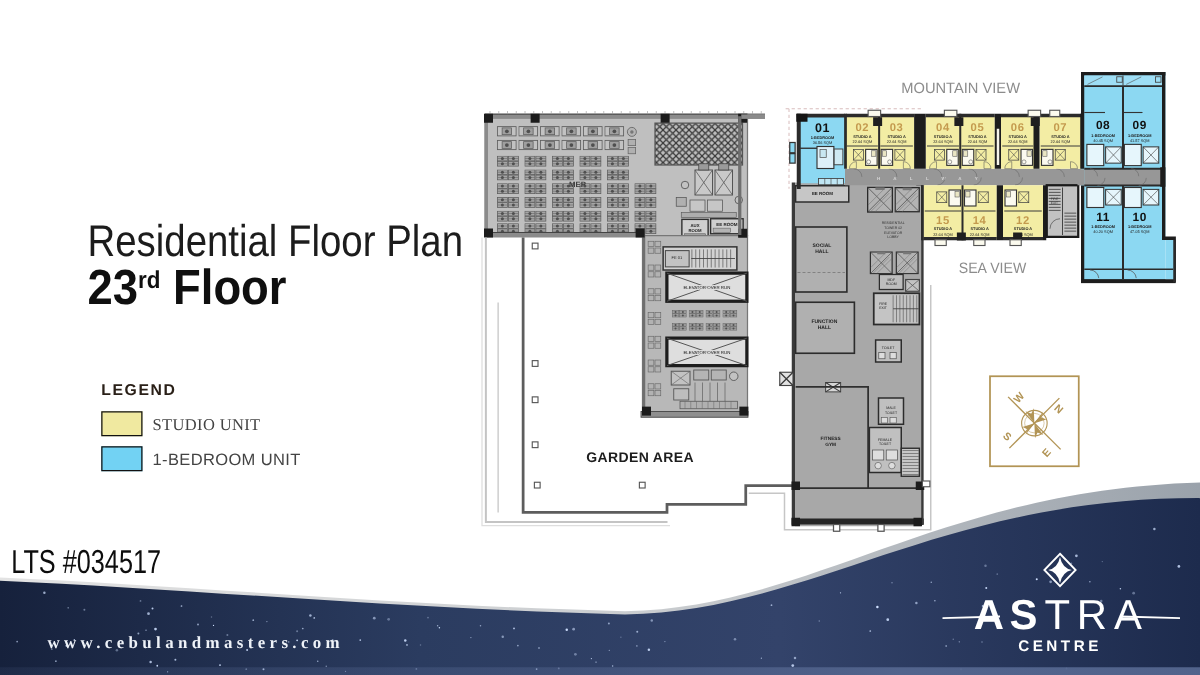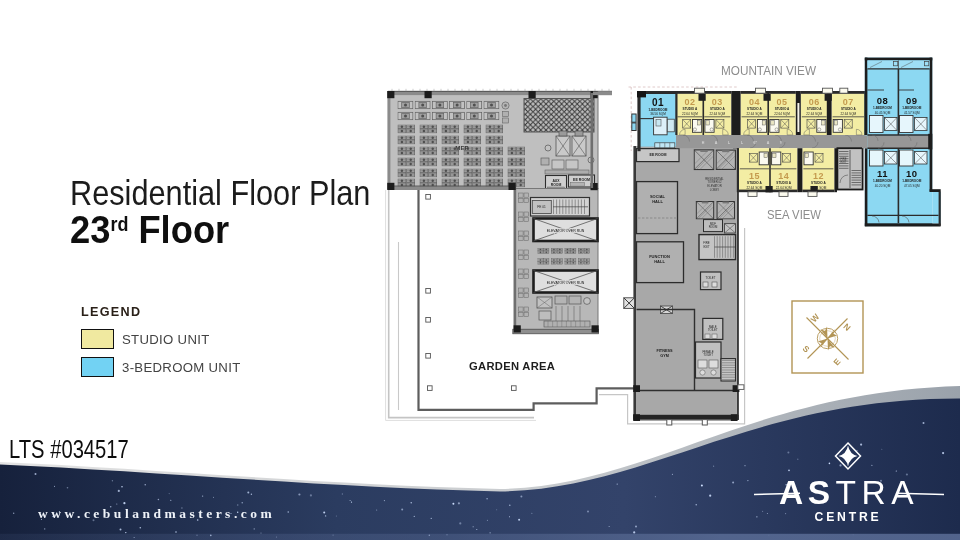--- a/index.html
+++ b/index.html
@@ -818,25 +818,25 @@
     </g>
 <g transform="translate(4,73.1) scale(0.92,1)">
       <text x="0" y="0" font-family="Liberation Sans, sans-serif" font-size="39.5" font-weight="bold" fill="#0f0f0f">23<tspan font-size="19.5" dy="-12.5">rd</tspan><tspan font-size="39.5" dy="12.5"> Floor</tspan></text>
     </g>
 </svg>
 
 <div class="abs" style="left:81px;top:305px;font-size:12.6px;font-weight:bold;color:#2a2018;letter-spacing:1.3px;">LEGEND</div>
 
 <div class="abs" style="left:81px;top:329px;width:31px;height:18px;background:#f0e9a0;border:1.6px solid #111;"></div>
 
-<div class="abs" style="left:122px;top:332px;font-size:13.2px;color:#434343;letter-spacing:0.3px;">STUDIO UNIT</div>
+<div class="abs" style="left:122px;top:332px;font-size:13.2px;color:#434343;letter-spacing:0.3px;font-family:Liberation Serif, serif;">STUDIO UNIT</div>
 
 <div class="abs" style="left:81px;top:357px;width:31px;height:18px;background:#72d2f3;border:1.6px solid #111;"></div>
 
-<div class="abs" style="left:122px;top:360px;font-size:13.2px;color:#434343;letter-spacing:0.3px;">3-BEDROOM UNIT</div>
+<div class="abs" style="left:122px;top:360px;font-size:13.2px;color:#434343;letter-spacing:0.3px;">1-BEDROOM UNIT</div>
 
 <svg class="abs" width="170" height="34" viewBox="0 0 170 34" style="left:8px;top:432px;">
 <g transform="translate(1,26.3) scale(0.76,1)">
       <text x="0" y="0" font-family="Liberation Sans, sans-serif" font-size="26.6" fill="#0d0d0d">LTS #034517</text>
     </g>
 </svg>
 
 <svg width="960" height="540" viewBox="0 0 960 540" style="position:absolute;left:0;top:0">
 <defs>
 <linearGradient id="navy" x1="0" y1="0" x2="1" y2="0">

